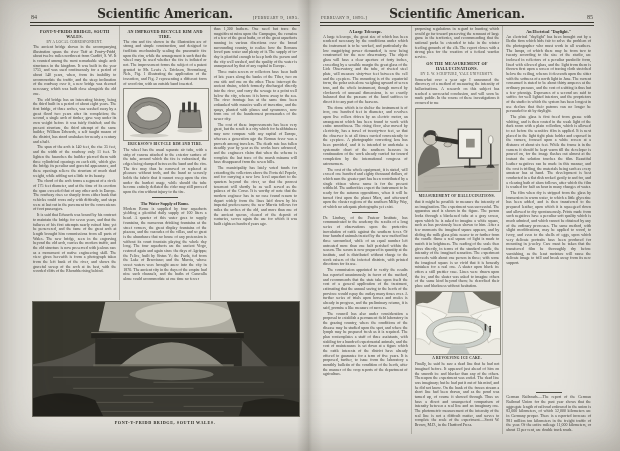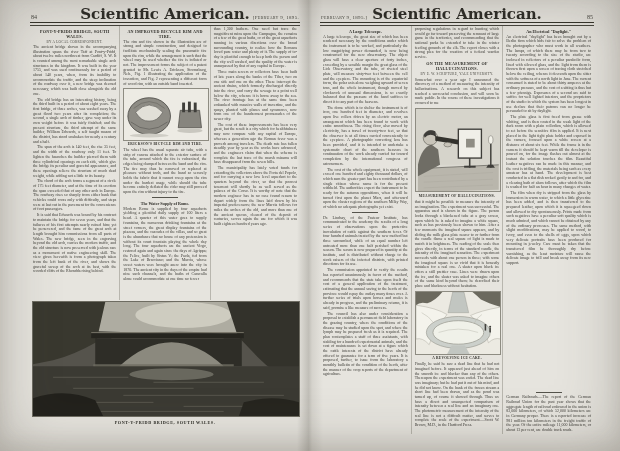--- a/index.html
+++ b/index.html
@@ -8,21 +8,21 @@
   .scan{position:absolute;inset:0;}
   .scan::after{content:'';position:absolute;inset:0;pointer-events:none;
        box-shadow:inset 0 0 60px rgba(70,64,52,.30), inset 0 -8px 18px rgba(70,64,52,.12);}
   .gutter{position:absolute;left:297px;top:0;width:26px;height:451px;
        background:linear-gradient(90deg,rgba(60,56,46,0),rgba(60,56,46,.22) 45%,rgba(60,56,46,.10) 58%,rgba(60,56,46,0));}
   .page{position:absolute;top:8px;height:437px;}
   .page.left{left:30px;width:270px;}
   .page.right{left:320px;width:274px;}
   .page-header{position:relative;height:13px;}
   .masthead{position:absolute;left:0;right:0;top:0;text-align:center;
-       font-family:"DejaVu Serif",serif;font-weight:bold;font-size:15px;line-height:12px;color:#2c2b26;}
+       font-family:"DejaVu Serif",serif;font-weight:bold;font-size:12px;line-height:12px;color:#2c2b26;}
   .hdr-side{position:absolute;bottom:1px;font-size:5px;letter-spacing:.3px;color:#45443e;font-variant:small-caps;}
   .hdr-left{left:1px;} .hdr-right{right:1px;}
   .pgnum{position:absolute;bottom:1px;font-size:6px;color:#45443e;}
   .pgnum.l{left:1px;} .pgnum.r{right:1px;}
   .header-rule{border-top:1.5px solid #343329;border-bottom:.5px solid #46453c;height:1.5px;margin-top:1px;}
   .cols{position:absolute;left:0;right:0;display:flex;overflow:hidden;}
   .page.left .cols{top:18px;height:274px;}
   .page.right .cols{top:18px;height:408px;}
   .col{flex:1 1 0;padding:1px 3px 0 3px;overflow:hidden;}
   .col + .col{border-left:.5px solid #b8b6ae;}

